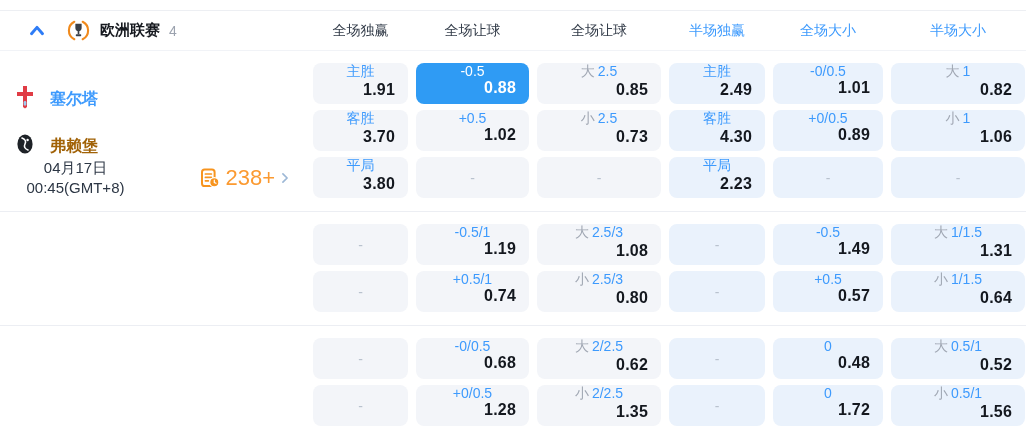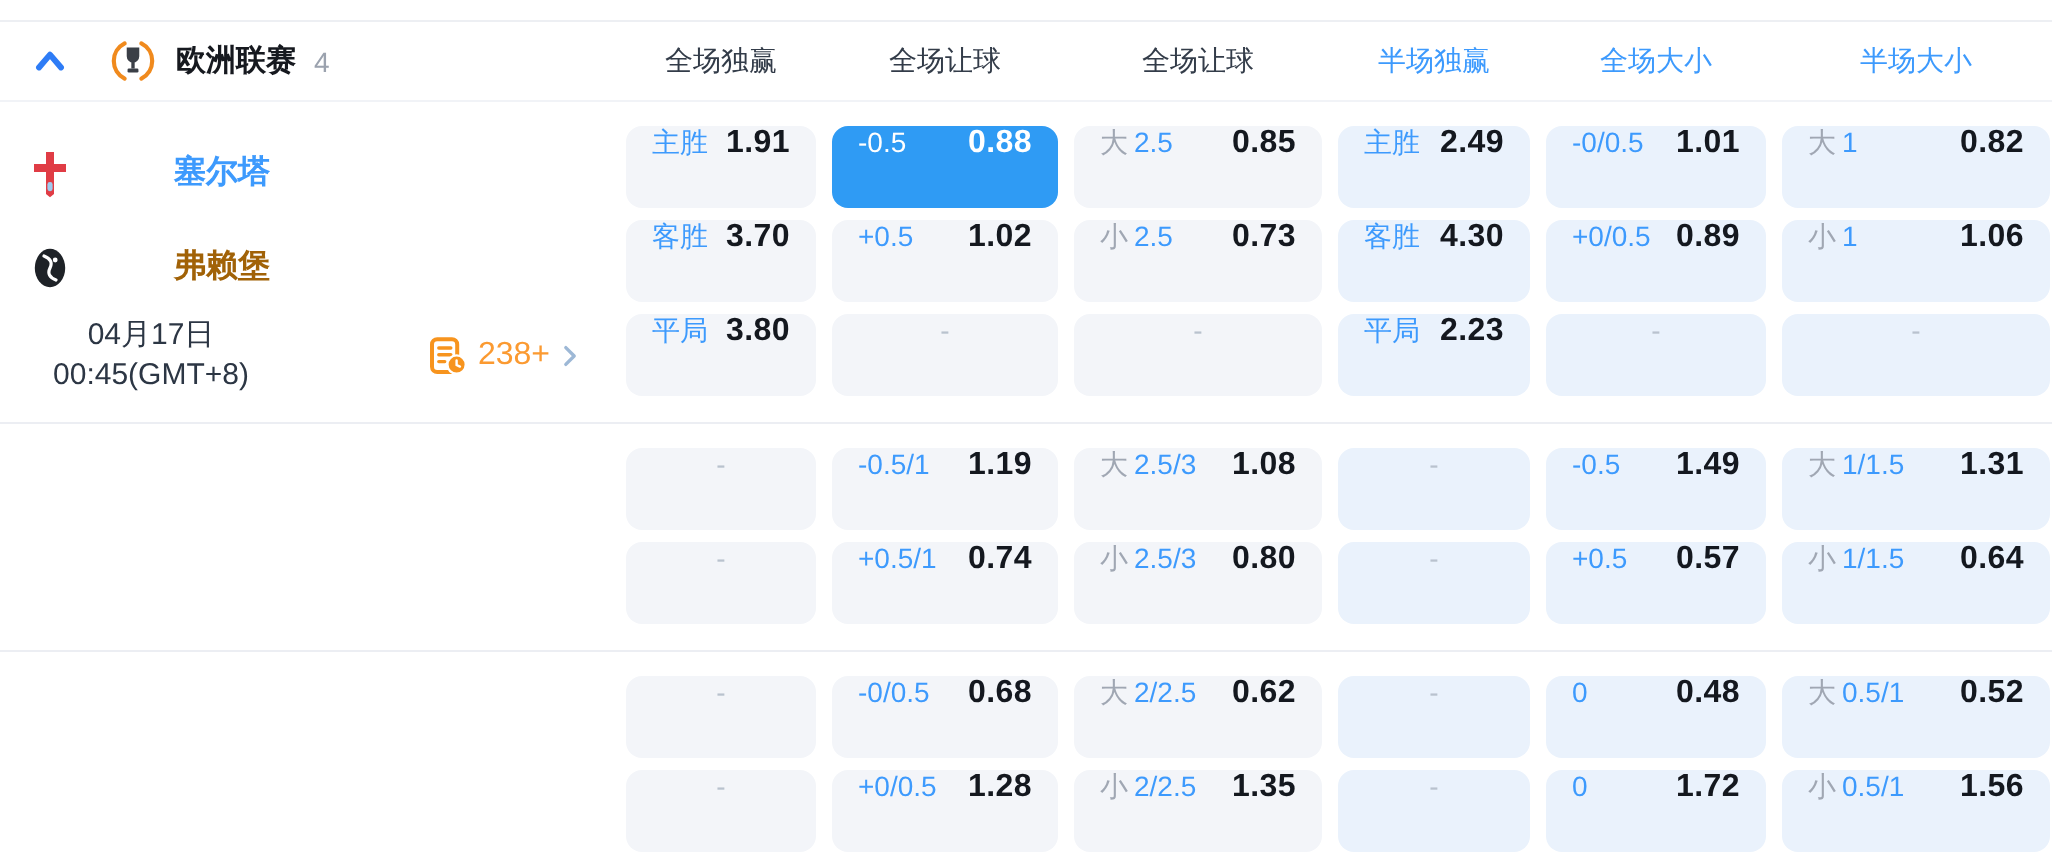--- a/index.html
+++ b/index.html
@@ -6,54 +6,54 @@
   html,body { width:1026px; background:#fff; font-family:"Liberation Sans","DejaVu Sans",sans-serif; }
   .page { width:1026px; height:427px; background:#fff; overflow:hidden; }
 
   .card { margin-top:10px; border-top:1px solid #EDEFF3; }
 
   
   .grid7 { display:grid; grid-template-columns:305px 95px 113px 124px 96px 110px 134px; column-gap:8px; }
 
   
   .header-row { height:40px; align-items:center; border-bottom:1px solid #F1F3F7; background:#fff; }
-  .header-left { display:flex; align-items:center; padding-left:12px; }
+  .header-left { display:flex; align-items:center; padding-left:24px; }
   .collapse-btn { width:26px; height:26px; display:flex; align-items:center; justify-content:center; cursor:pointer; }
   .league-icon { margin-left:16px; width:24px; height:24px; display:flex; align-items:center; justify-content:center; }
   .league-title { margin-left:10px; font-size:15px; font-weight:700; color:#16191F; }
   .league-count { margin-left:9px; font-size:14px; color:#9BA2AE; }
   .col-header { font-size:14px; color:#333C49; text-align:center; align-self:center; }
   .col-header.half { color:#3D9AFD; }
 
   
   .group { padding:12px 0 13px; row-gap:6px; grid-auto-rows:41px; }
   .group + .group { border-top:1px solid #ECEEF3; }
   .left-pane { grid-row:1 / span 3; }
 
-  .cell { border-radius:8px; display:flex; padding:0 13px; cursor:pointer; }
+  .cell { border-radius:8px; display:flex; align-items:center; padding:0 13px; cursor:pointer;flex-direction:column; }
   .cell.full { background:#F3F5F9; }
   .cell.half { background:#EAF2FC; }
   .cell .lbl { font-size:14px; color:#3D9AFD; white-space:nowrap; }
   .cell .pre { color:#A0A7B3; margin-right:3px; }
   .cell .val { margin-left:auto; font-size:16px; font-weight:700; color:#14181F; letter-spacing:.2px; }
   .cell.selected { background:#2F9BF4; }
   .cell.selected .lbl, .cell.selected .val { color:#fff; }
   .cell.dash { justify-content:center; cursor:default; }
   .cell.dash .dash-glyph { color:#B9C2CE; font-size:14px; }
 
   
-  .team-row { height:47px; display:flex; align-items:center; padding-left:13px;gap:37px; }
+  .team-row { height:47px; display:flex; align-items:flex-end; padding-left:13px; }
   .team-badge { width:24px; height:26px; display:flex; align-items:center; justify-content:center; }
   .team-name { margin-left:13px; font-size:16px; font-weight:700; }
   .team-name.home { color:#3D9AFD; }
   .team-name.away { color:#a16207;font-family:Liberation Serif, serif; }
   .info-row { height:41px; display:flex; align-items:center; }
   .date-block { width:132px; text-align:center; font-size:15px; color:#2C3644; line-height:1.32;padding-left:19px; }
   .markets-link { margin-left:auto; margin-right:13px; display:flex; align-items:center; cursor:pointer; }
-  .markets-count { margin:0 3px 0 5px; font-size:16px; color:#FB9A31; }
+  .markets-count { margin:0 3px 0 5px; font-size:22px; color:#FB9A31; }
 </style>
 </head>
 <body>
 
 <div class="page">
   <div class="card">
 
     <div class="header-row grid7">
       <div class="header-left">
         <div class="collapse-btn">

